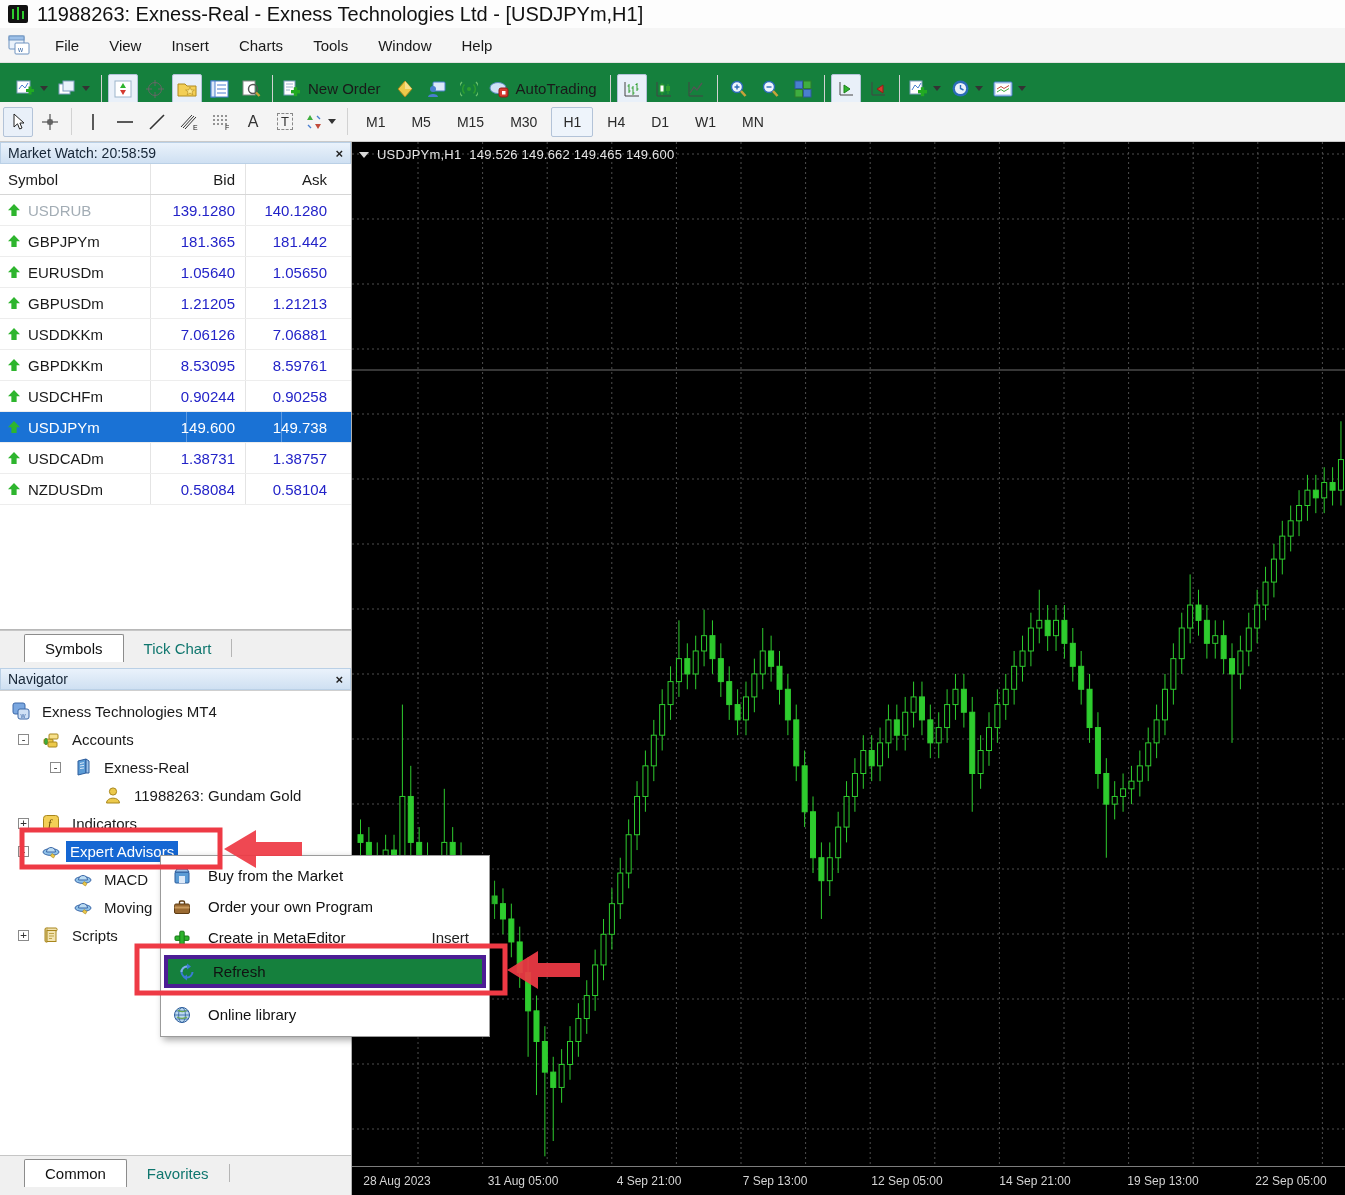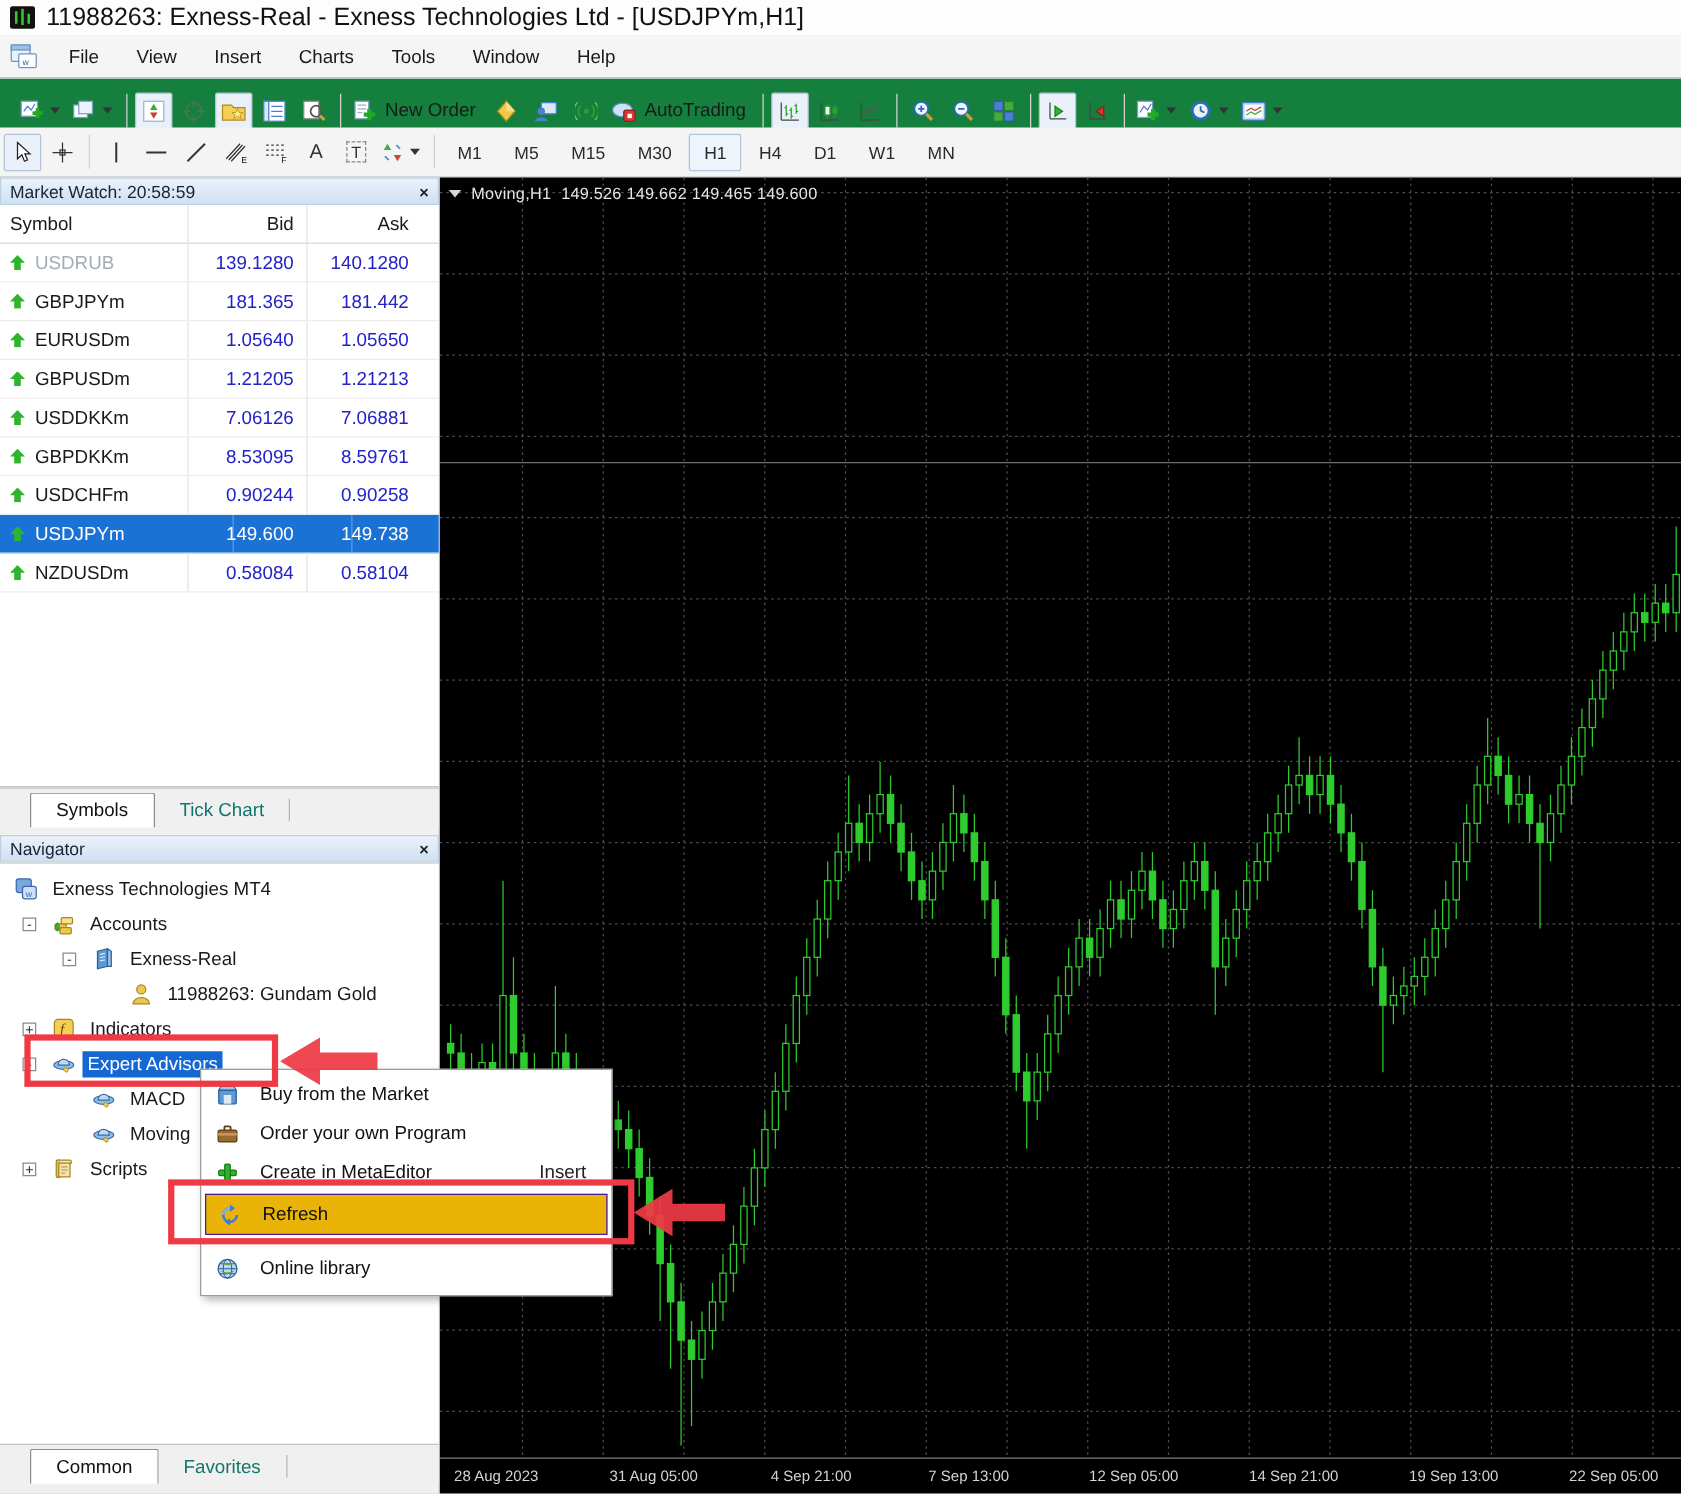--- a/index.html
+++ b/index.html
@@ -73,21 +73,21 @@
             position:absolute;font-family:"DejaVu Sans Mono",monospace;}
   .t-ico{position:absolute;width:18px;height:18px;}
   .t-label{position:absolute;padding:2px 4px;color:#1a1a1a;}
   .t-label.sel{background:#1567d3;color:#fff;}
   
   .ctx-menu{position:absolute;left:160px;top:855px;width:330px;background:#fff;
             border:1px solid #9b9b9b;box-shadow:3px 3px 7px rgba(0,0,0,.35);z-index:55;
             padding:4px 2px 6px 2px;box-sizing:border-box;}
   .ctx-item{height:31px;display:flex;align-items:center;padding:0 8px 0 10px;gap:17px;font-size:15px;color:#111;}
   .ctx-item .sc{margin-left:auto;padding-right:10px;color:#222;}
-  .ctx-item.sel{background:#eab308;border:1px solid #4c1d95;height:33px;margin:2px 1px;box-sizing:border-box;}
+  .ctx-item.sel{background:#15803d;border:4px solid #4c1d95;height:33px;margin:2px 1px;box-sizing:border-box;}
   .ctx-sep{height:1px;background:#d9d9d9;margin:5px 4px;}
   .ci{width:18px;height:18px;flex:0 0 auto;position:relative;}
   
   .chart{position:absolute;left:352px;top:142px;width:993px;height:1053px;background:#000;z-index:10;}
   .chart-head{position:absolute;left:7px;top:5px;display:flex;align-items:center;gap:8px;z-index:12;}
   .chart-head .tri{width:0;height:0;border-left:5px solid transparent;border-right:5px solid transparent;
                    border-top:6px solid #d8d8d8;}
   .chart-head span{color:#e4e4e4;font-size:13px;letter-spacing:.2px;}
   .x-axis{position:absolute;left:0;top:1026px;width:100%;height:27px;}
   .x-axis span{position:absolute;transform:translateX(-50%);color:#d4d4d4;font-size:12px;top:6px;white-space:nowrap;}
@@ -634,21 +634,21 @@
         <rect x="961.32" y="348.1868300153132" width="5" height="7.656967840736797" fill="#2ecc2e" stroke="#2ecc2e"></rect>
         <line x1="972.2" y1="325.21592649310713" x2="972.2" y2="371.1577335375193" stroke="#2ecc2e" stroke-width="1"></line>
         <rect x="969.7" y="340.5298621745807" width="5" height="15.313935681469275" fill="#000" stroke="#2ecc2e"></rect>
         <line x1="980.58" y1="325.21592649310713" x2="980.58" y2="363.5007656967825" stroke="#2ecc2e" stroke-width="1"></line>
         <rect x="978.08" y="340.5298621745807" width="5" height="7.656967840732477" fill="#2ecc2e" stroke="#2ecc2e"></rect>
         <line x1="988.96" y1="279.2741194486993" x2="988.96" y2="363.5007656967825" stroke="#2ecc2e" stroke-width="1"></line>
         <rect x="986.46" y="317.55895865237466" width="5" height="30.62787136293855" fill="#000" stroke="#2ecc2e"></rect>
       </svg>
     <div class="chart-head">
       <span class="tri"></span>
-      <span>Moving,H1</span>
+      <span>USDJPYm,H1</span>
       <span>149.526 149.662 149.465 149.600</span>
     </div>
     <div class="x-axis" id="x-axis">
         <span style="left: 45px;">28 Aug 2023</span>
         <span style="left: 171px;">31 Aug 05:00</span>
         <span style="left: 297px;">4 Sep 21:00</span>
         <span style="left: 423px;">7 Sep 13:00</span>
         <span style="left: 555px;">12 Sep 05:00</span>
         <span style="left: 683px;">14 Sep 21:00</span>
         <span style="left: 811px;">19 Sep 13:00</span>
@@ -728,20 +728,28 @@
         <div class="cell-sym">
             <span class="up-arrow"></span>
             <span class="sym-txt">USDJPYm</span>
           </div>
         <div class="cell-num">149.600</div>
         <div class="cell-num">149.738</div>
       </div>
       <div class="mw-row">
         <div class="cell-sym">
             <span class="up-arrow"></span>
+            <span class="sym-txt">USDCADm</span>
+          </div>
+        <div class="cell-num">1.38731</div>
+        <div class="cell-num">1.38757</div>
+      </div>
+      <div class="mw-row">
+        <div class="cell-sym">
+            <span class="up-arrow"></span>
             <span class="sym-txt">NZDUSDm</span>
           </div>
         <div class="cell-num">0.58084</div>
         <div class="cell-num">0.58104</div>
       </div>
     </div>
     <div class="tab-bar" style="top:488px;">
       <div class="tab active">Symbols</div>
       <div class="tab">Tick Chart</div>
       <div class="tab-div"></div>

